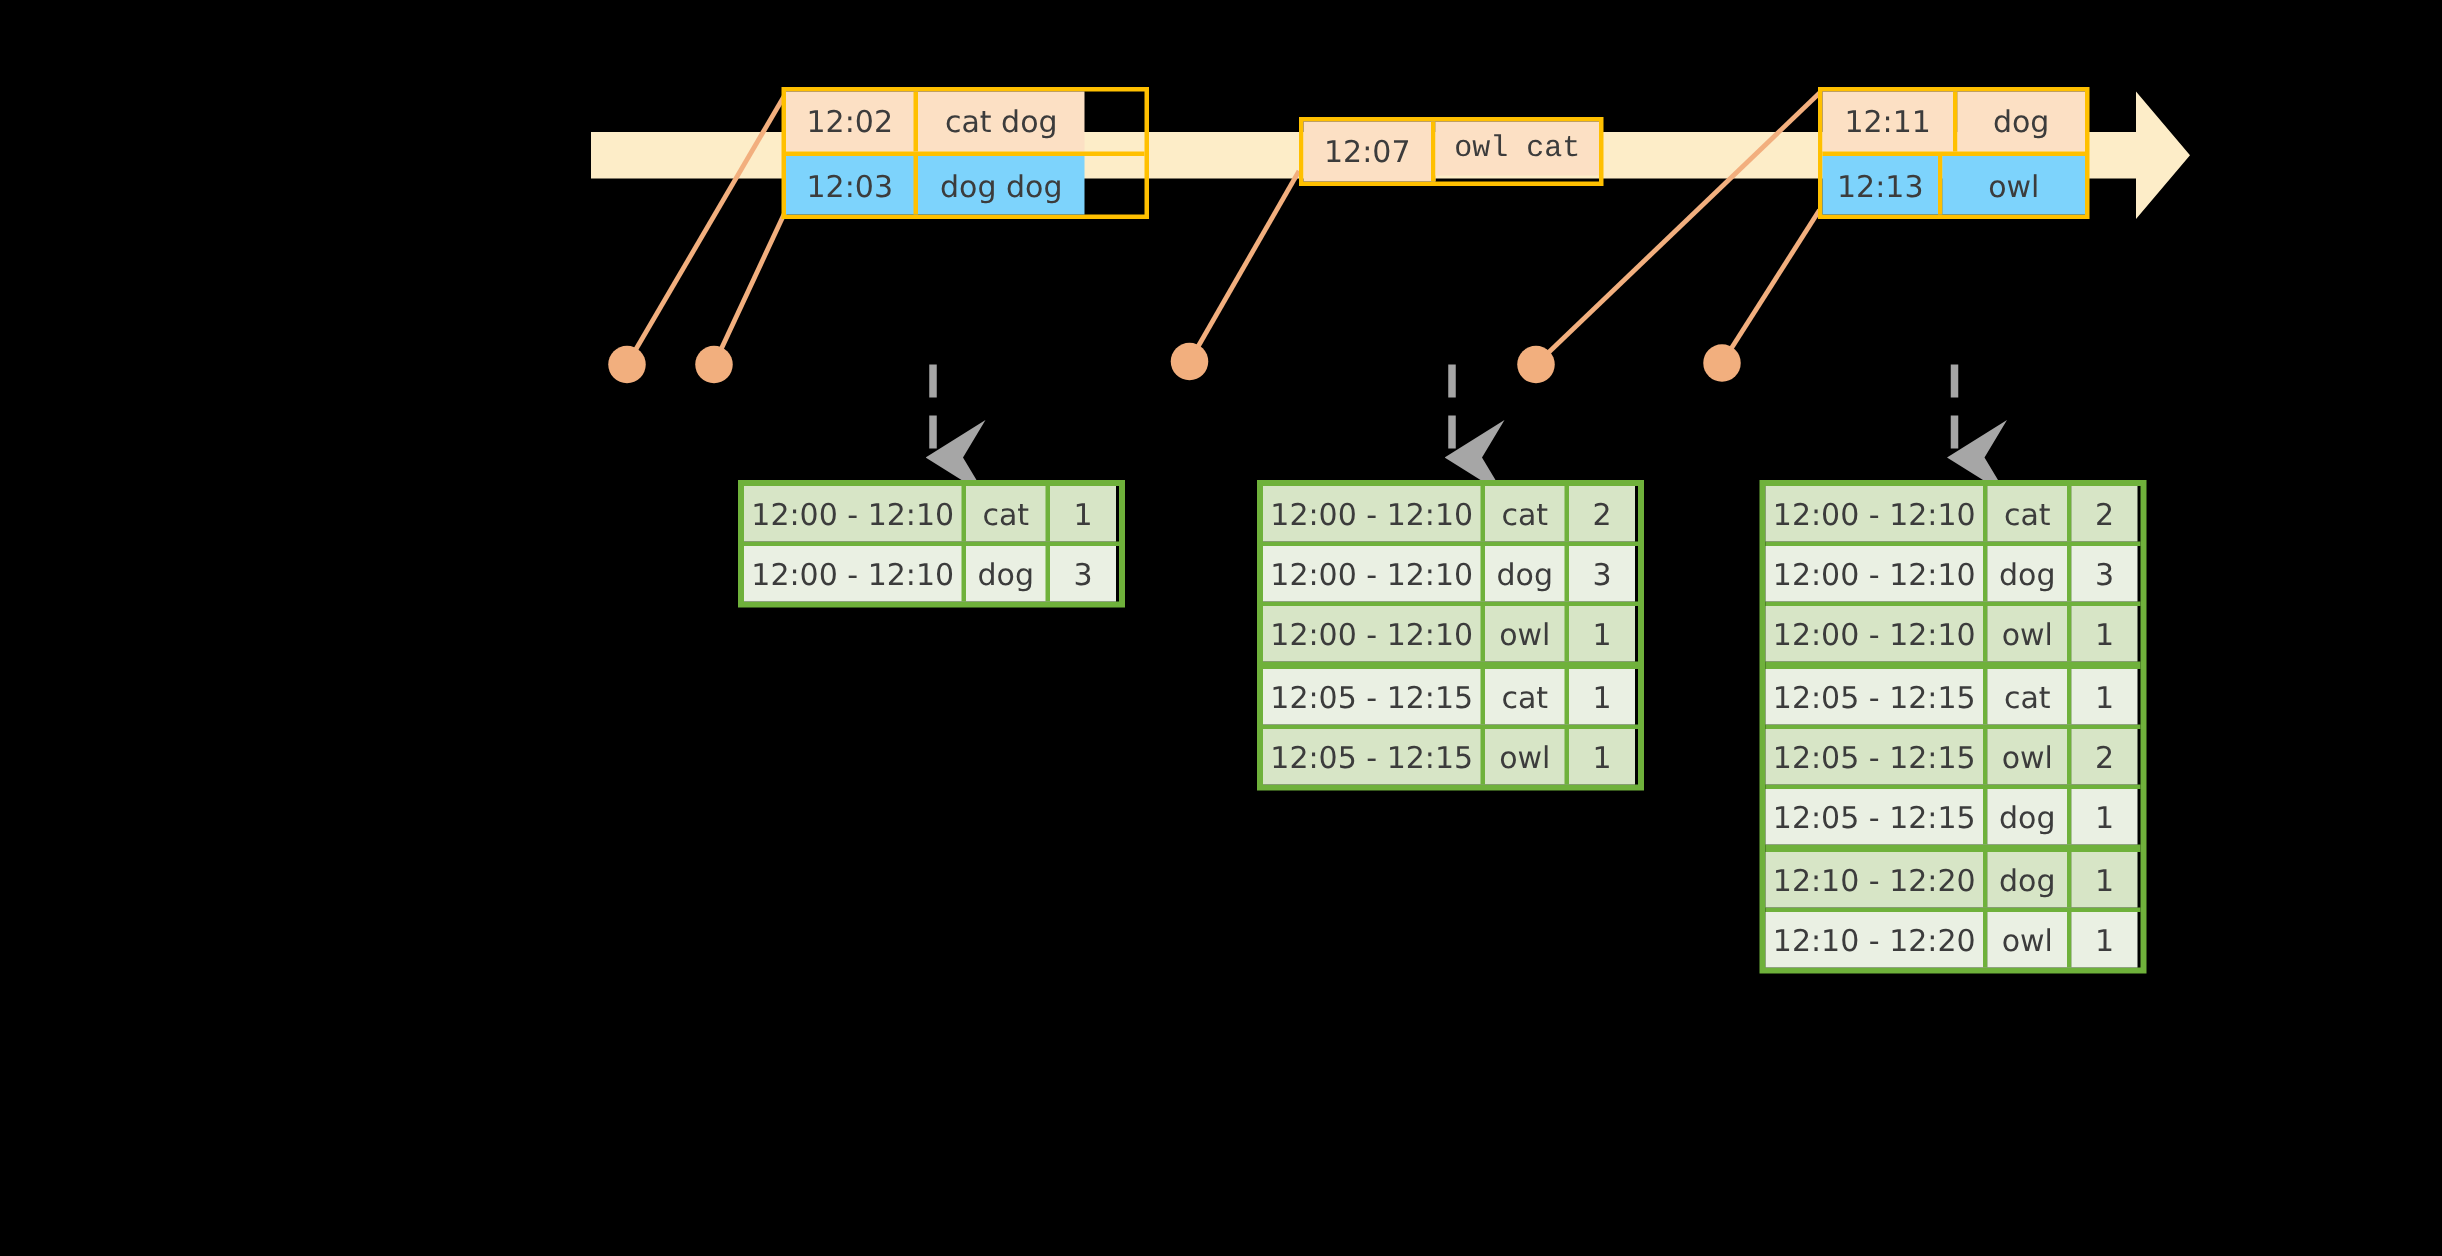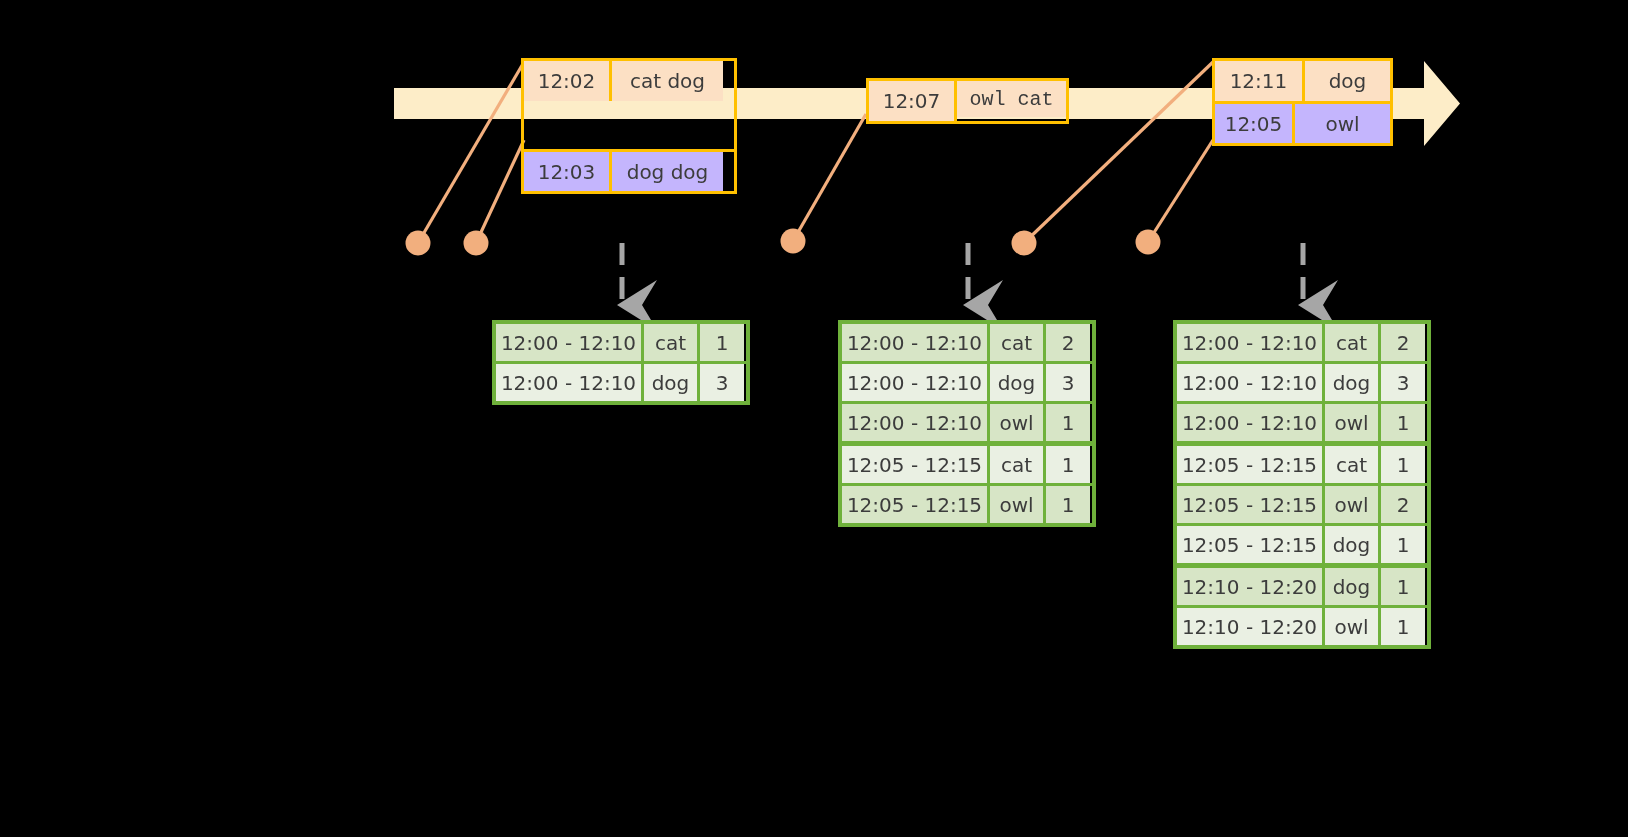--- a/index.html
+++ b/index.html
@@ -9,21 +9,21 @@
 
   
   .evt-box{position:absolute;border:3px solid #FFC000;box-sizing:border-box;
            display:flex;flex-direction:column;}
   .evt-row{display:flex;box-sizing:border-box;}
   .evt-row + .evt-row{border-top:3px solid #FFC000;}
   .evt-cell{box-sizing:border-box;display:flex;align-items:center;justify-content:center;
             font-size:20px;color:#3c3c3c;white-space:nowrap;}
   .evt-cell.time{border-right:3px solid #FFC000;}
   .evt-row.tone-a .evt-cell{background:#FCE0C4;}
-  .evt-row.tone-b .evt-cell{background:#c4b5fd;}
+  .evt-row.tone-b .evt-cell{background:#7dd3fc;}
 
   
   .res-table{position:absolute;border:4px solid #6FB13B;box-sizing:border-box;}
   .res-row{display:flex;box-sizing:border-box;border-top:3px solid #6FB13B;align-items:flex-end;}
   .res-row:first-child{border-top:none;}
   .res-row.gsep{border-top:5px solid #6FB13B;}
   .res-cell{box-sizing:border-box;display:flex;align-items:center;justify-content:center;
             font-size:20px;color:#3c3c3c;white-space:nowrap;height:37px;}
   .res-cell.win{border-right:3px solid #6FB13B;}
   .res-cell.key{border-right:3px solid #6FB13B;}
@@ -62,21 +62,21 @@
       <circle cx="1148" cy="242" r="12.5"></circle>
     </g>
 
     <g stroke="#A6A6A6" stroke-width="5" stroke-dasharray="22,12" fill="none">
       <line x1="622" y1="243" x2="622" y2="305" marker-end="url(#grayhead)"></line>
       <line x1="968" y1="243" x2="968" y2="305" marker-end="url(#grayhead)"></line>
       <line x1="1303" y1="243" x2="1303" y2="305" marker-end="url(#grayhead)"></line>
     </g>
   </svg>
 
-  <div class="evt-box" style="left:521px;top:58px;width:216px;gap:48px;">
+  <div class="evt-box" style="left:521px;top:58px;width:245px;">
     <div class="evt-row tone-a">
       <div class="evt-cell time" style="width:88px;height:40px;">12:02</div>
       <div class="evt-cell words" style="width:111px;height:40px;">cat dog</div>
     </div>
     <div class="evt-row tone-b">
       <div class="evt-cell time" style="width:88px;height:39px;">12:03</div>
       <div class="evt-cell words" style="width:111px;height:39px;">dog dog</div>
     </div>
   </div>
 
@@ -86,21 +86,21 @@
       <div class="evt-cell words" style="width:109px;height:36px;font-family:Liberation Mono, monospace;">owl cat</div>
     </div>
   </div>
 
   <div class="evt-box" style="left:1212px;top:58px;width:181px;">
     <div class="evt-row tone-a">
       <div class="evt-cell time" style="width:100px;height:40px;">12:11</div>
       <div class="evt-cell words" style="width:95px;height:40px;">dog</div>
     </div>
     <div class="evt-row tone-b">
-      <div class="evt-cell time" style="width:80px;height:39px;">12:05</div>
+      <div class="evt-cell time" style="width:80px;height:39px;">12:13</div>
       <div class="evt-cell words" style="width:95px;height:39px;">owl</div>
     </div>
   </div>
 
   <div class="res-table" style="left:492px;top:320px;width:258px;">
     <div class="res-row tone-a">
       <div class="res-cell win" style="width:148px;">12:00 - 12:10</div>
       <div class="res-cell key" style="width:56px;">cat</div>
       <div class="res-cell cnt" style="width:44px;">1</div>
     </div>

